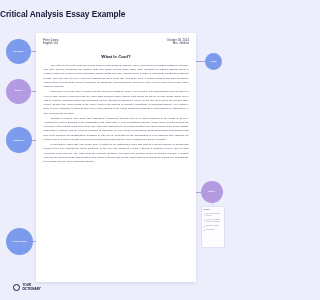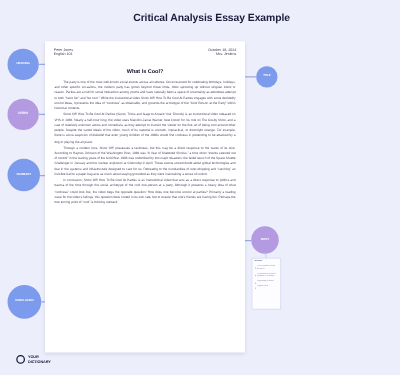--- a/index.html
+++ b/index.html
@@ -5,21 +5,21 @@
   html,body{margin:0;padding:0;}
   body{
     width:232px;height:300px;
     background:#eceefb;
     font-family:"Liberation Sans", sans-serif;
     overflow:hidden;
     position:relative;
   }
   #page-title{
     position:absolute;top:9px;left:0;width:232px;
-    text-align:right;
+    text-align:left;
     font-size:8.3px;font-weight:bold;color:#1b1b3a;
     letter-spacing:-0.05px;
   }
   
   #doc-sheet{
     position:absolute;left:36px;top:33px;
     width:160px;height:249px;
     background:#ffffff;
     box-shadow:0 1px 3px rgba(40,40,90,.13);
   }

